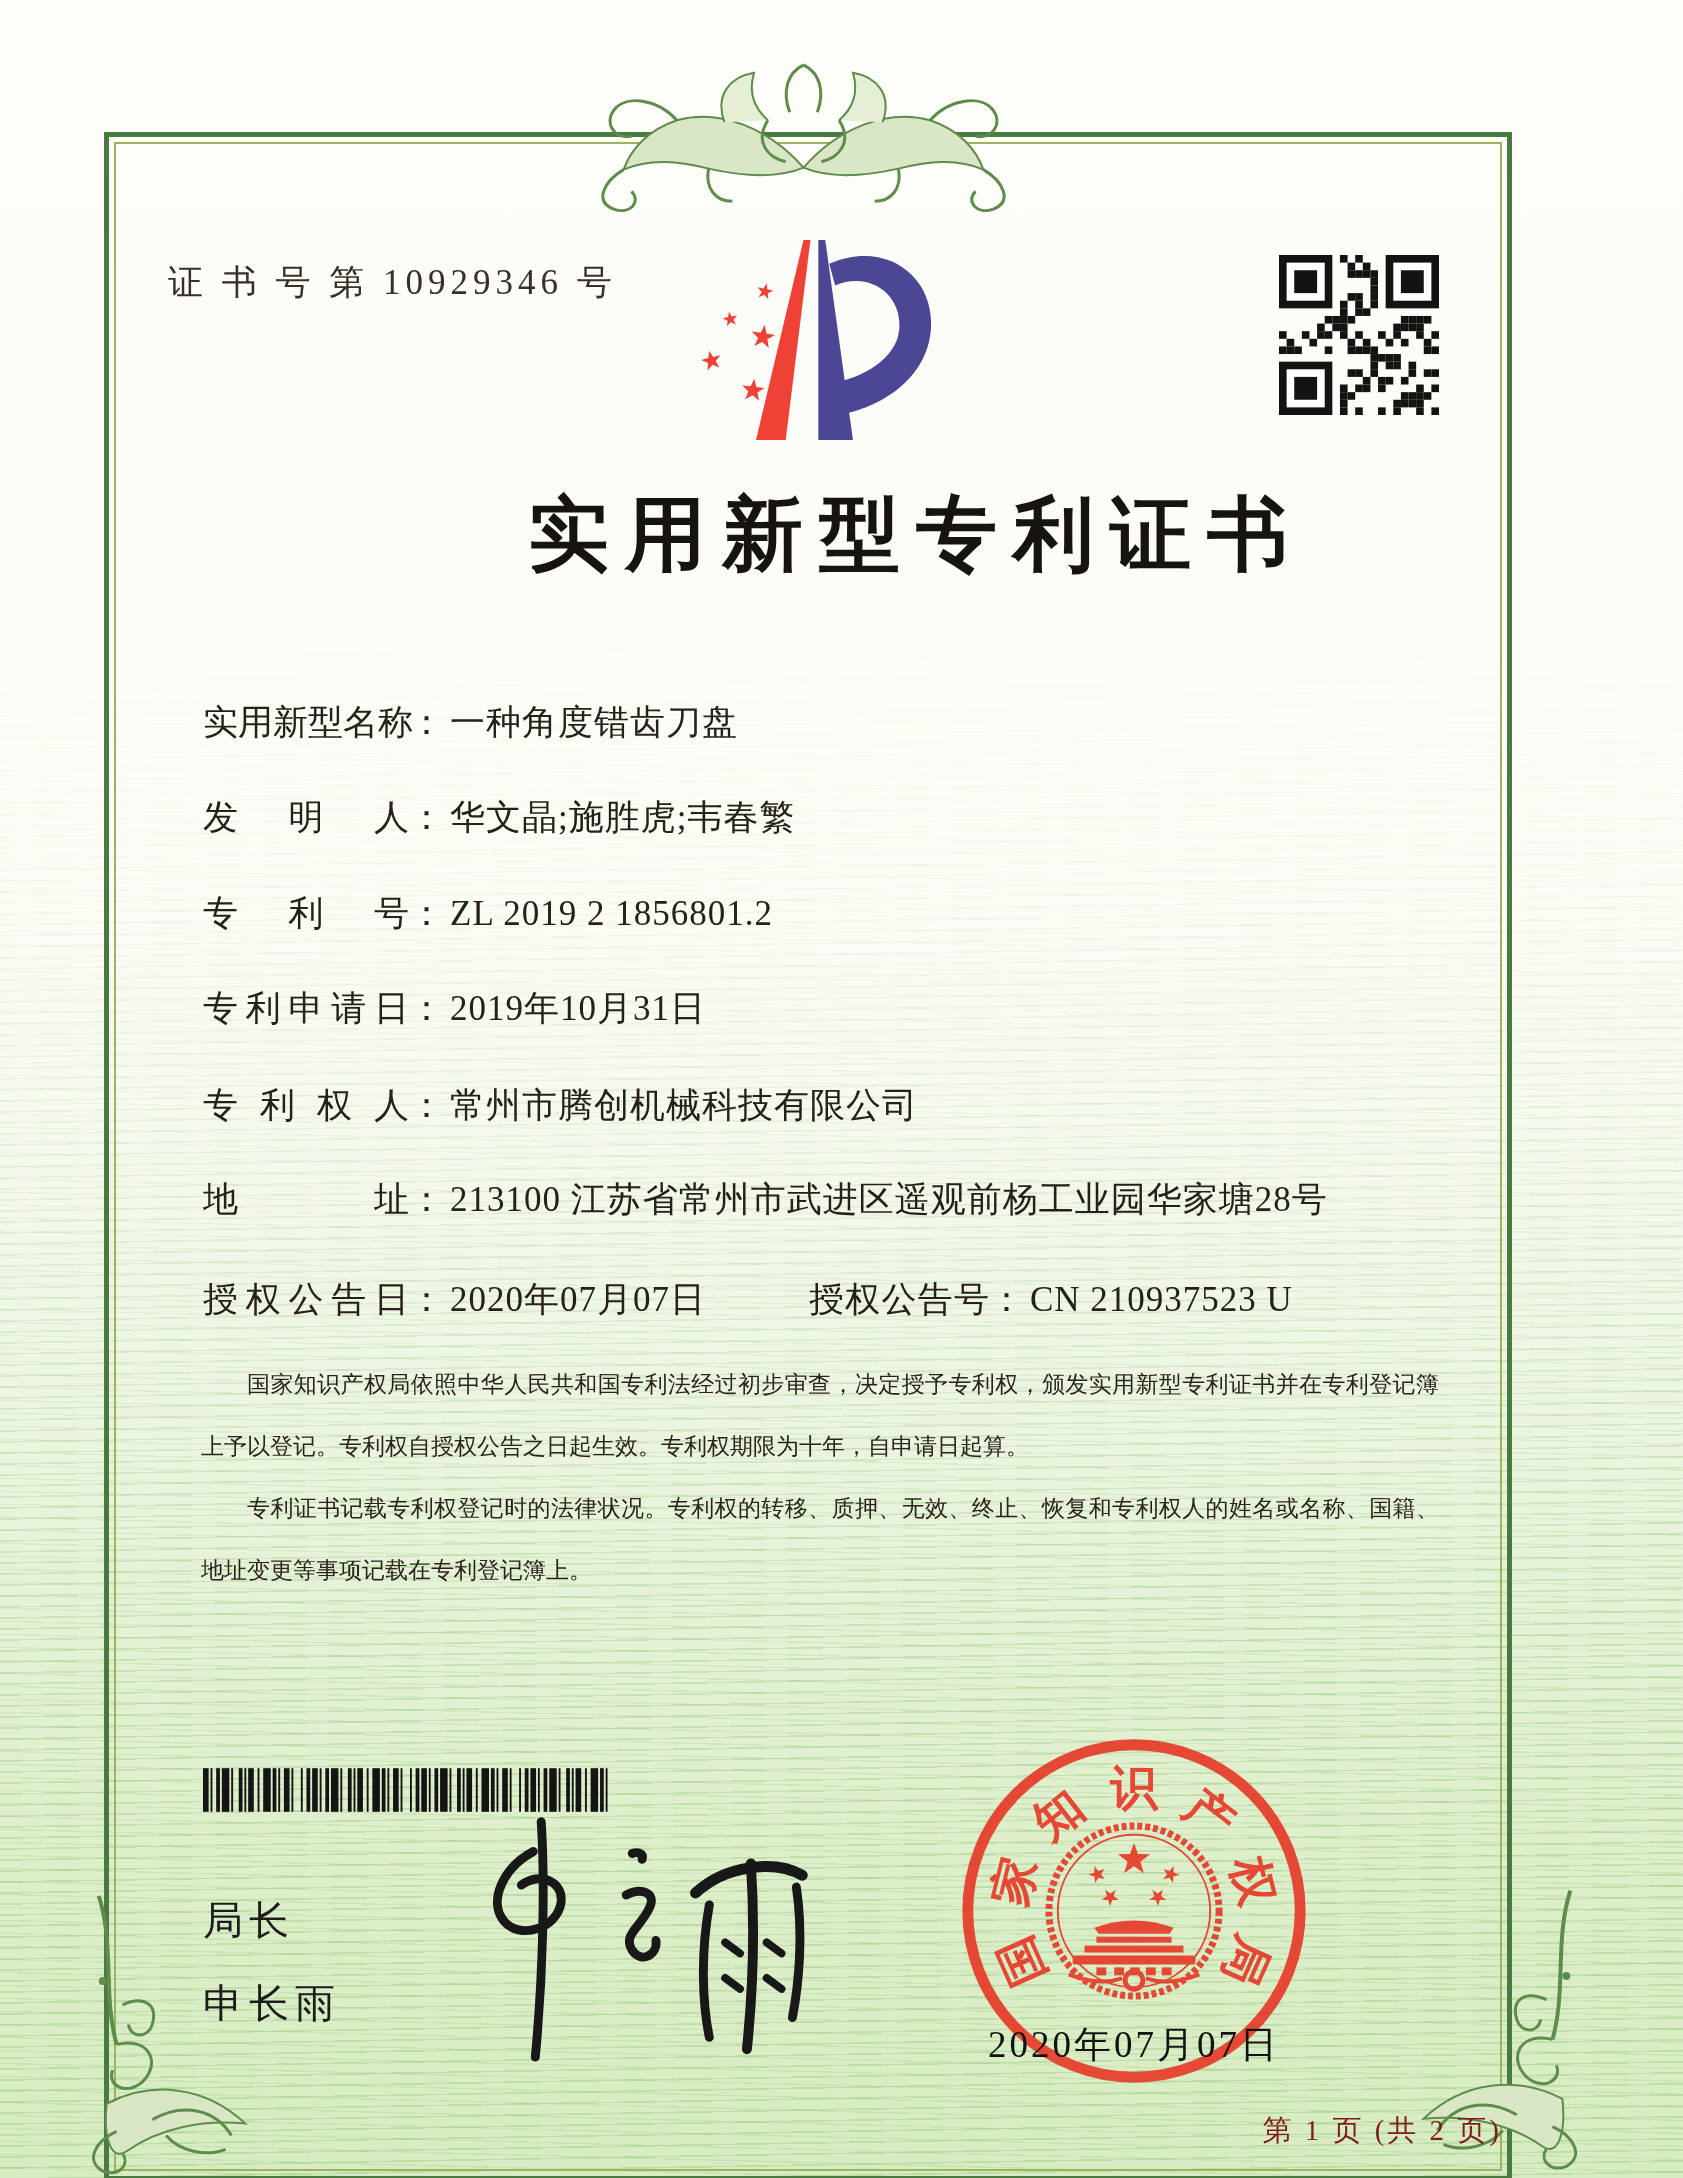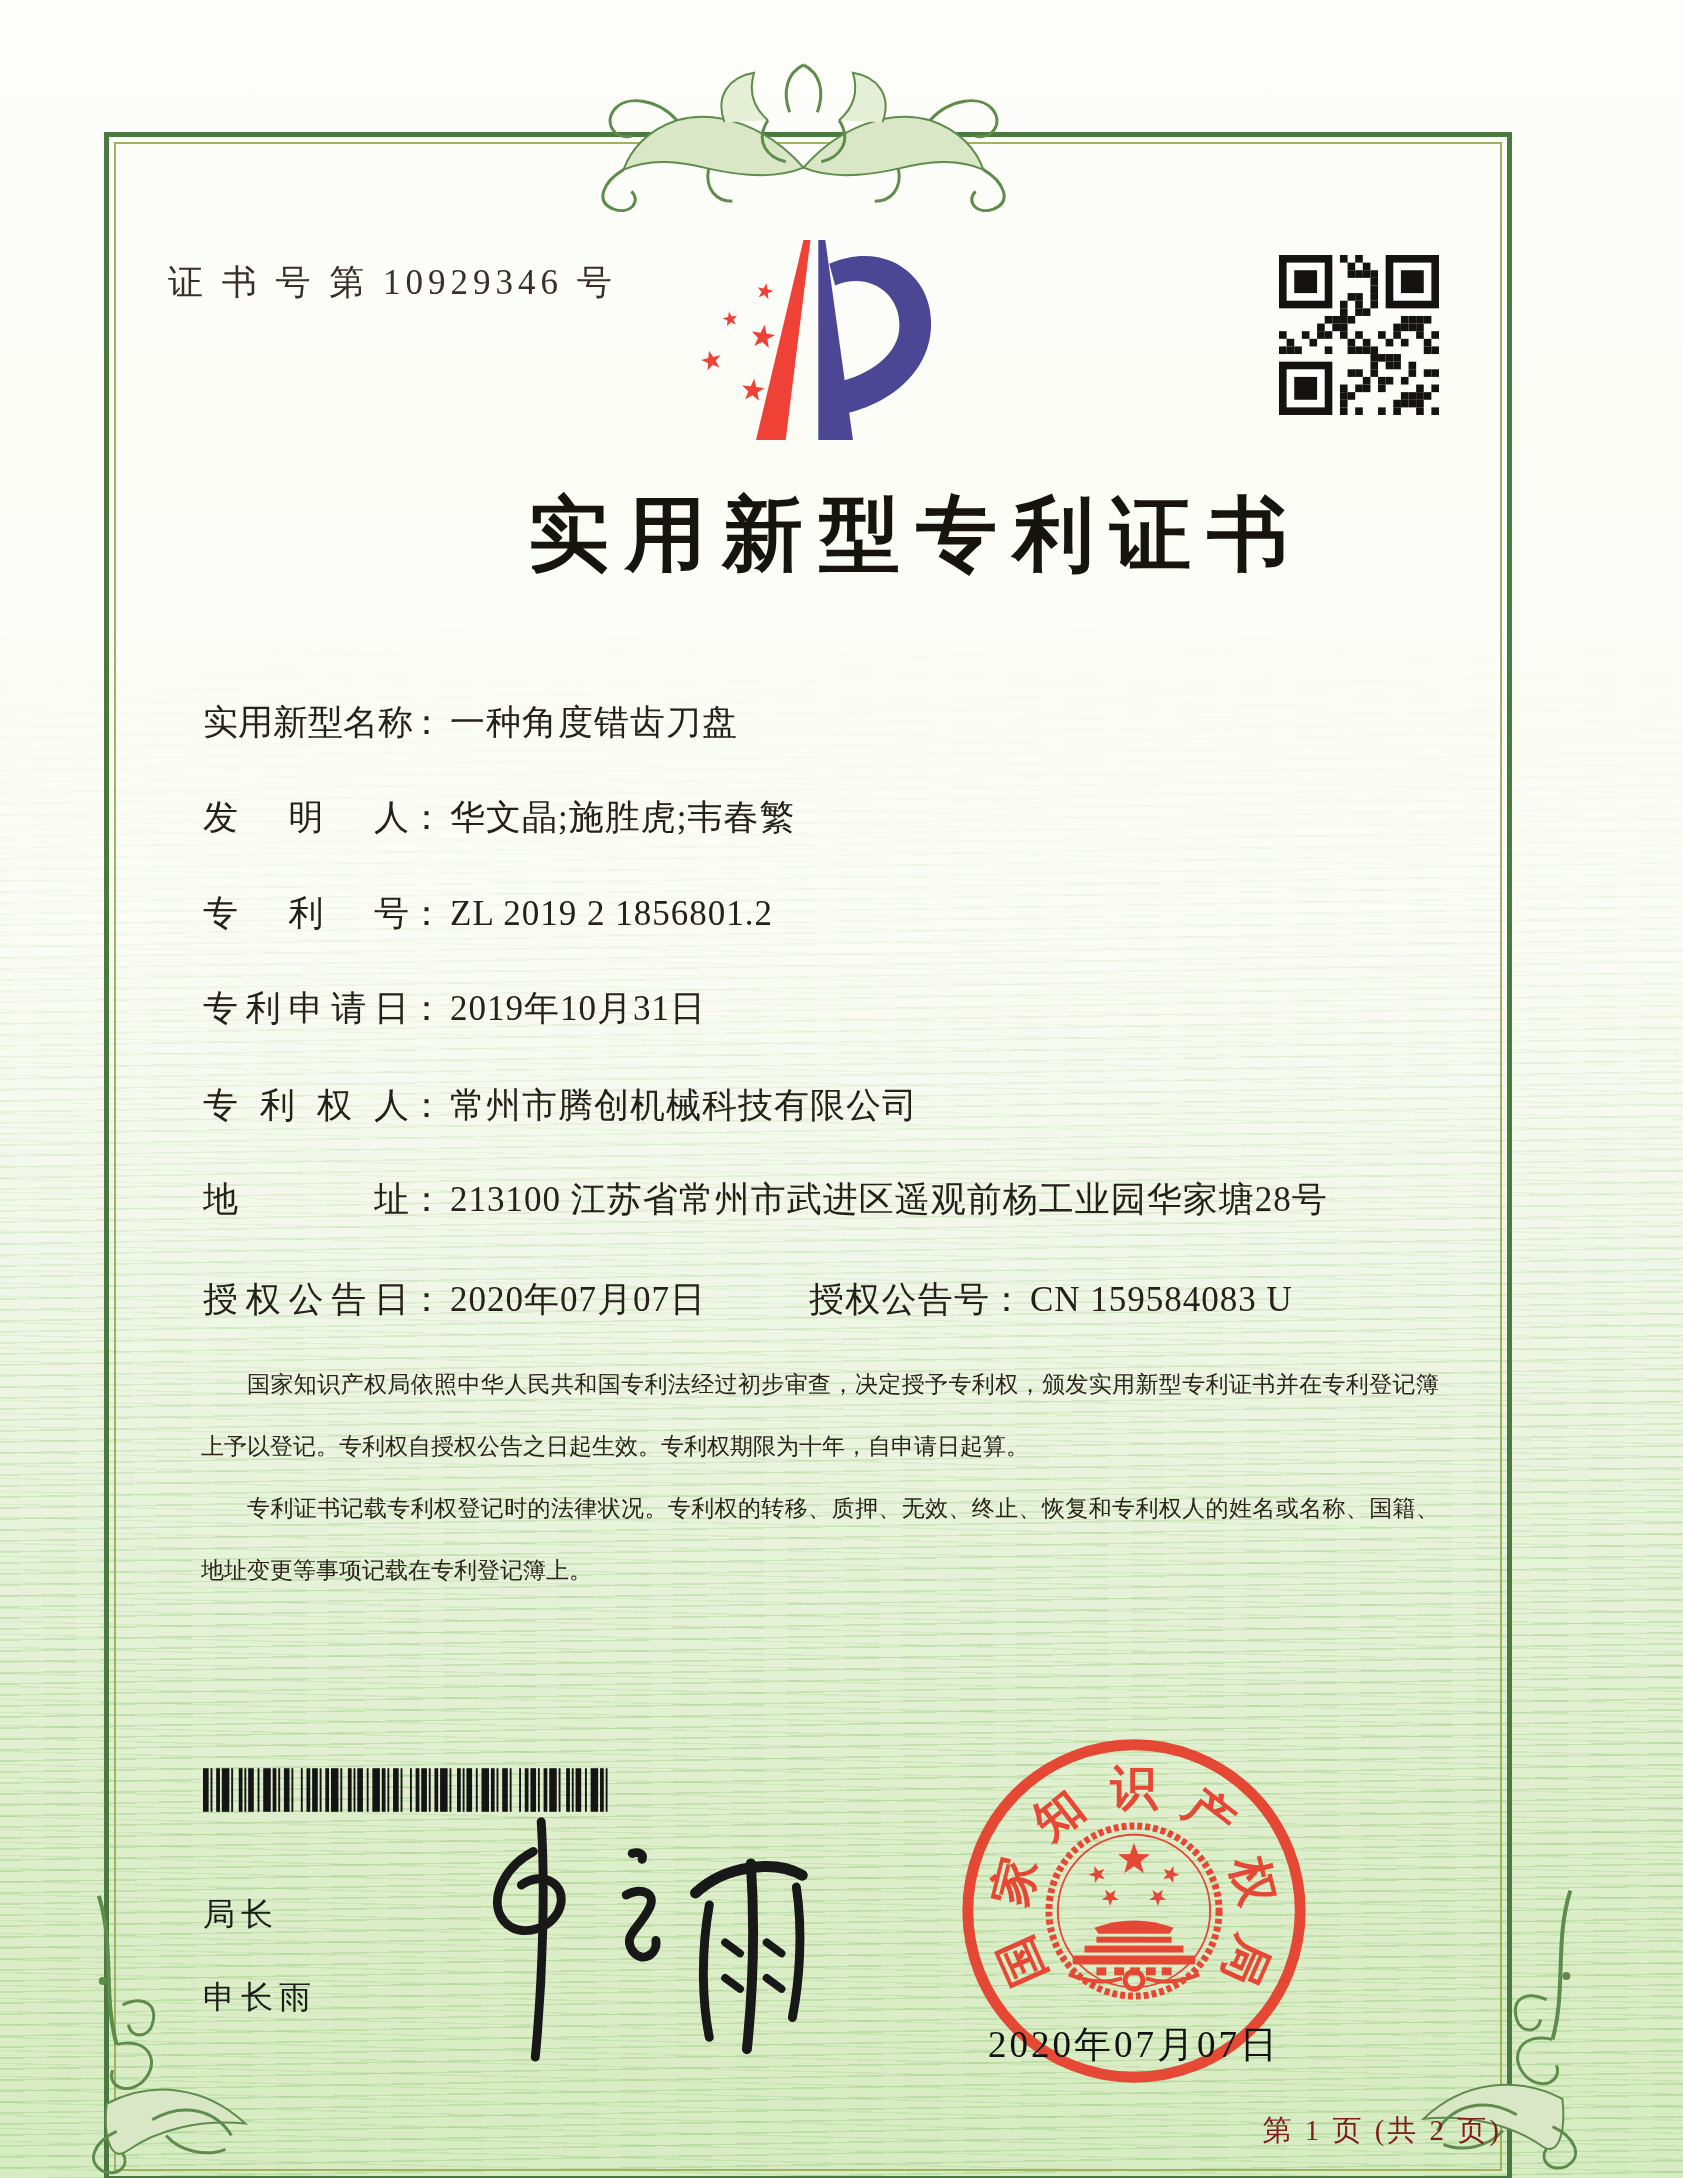--- a/index.html
+++ b/index.html
@@ -21,21 +21,21 @@
   .title{left:104px;top:481px;width:1608px;text-align:center;font-size:81px;font-weight:700;letter-spacing:16px;padding-left:16px;box-sizing:border-box;color:#17130e;}
   
   .row{left:203px;width:1247px;font-size:35px;color:#26201a;white-space:nowrap;}
   .lab{display:inline-block;width:206px;text-align:justify;text-align-last:justify;vertical-align:bottom;}
   .colon{display:inline-block;margin-right:6px;}
   .val{letter-spacing:1px;}
   .grant2{position:absolute;left:606px;top:0;}
   .grant2 .lab{width:180px;}
   .bodytext{left:201px;top:1354px;width:1238px;font-size:23px;line-height:62px;color:#2a231b;text-align:justify;}
   .bodytext p{margin:0;text-indent:2em;}
-  .signer{left:203px;font-size:32px;font-family:"Liberation Sans","DejaVu Sans",sans-serif;color:#1c1c1c;letter-spacing:6px;}
+  .signer{left:203px;font-size:40px;font-family:"Liberation Sans","DejaVu Sans",sans-serif;color:#1c1c1c;letter-spacing:6px;}
   .sealdate{left:988px;top:2020px;font-size:37px;color:#121212;letter-spacing:3px;z-index:6;}
   .footer{left:104px;top:2111px;width:1398px;text-align:right;font-size:29px;letter-spacing:3px;color:#7f1d1d;}
   svg{display:block;}
   .orn path{vector-effect:non-scaling-stroke;}
 </style>
 </head>
 <body>
 
 <div id="page">
   <div id="tint"></div>
@@ -241,21 +241,21 @@
   </div>
   <div class="abs row" style="top:1082px;">
     <span class="lab">专利权人</span><span class="colon">：</span><span class="val">常州市腾创机械科技有限公司</span>
   </div>
   <div class="abs row" style="top:1176px;">
     <span class="lab">地址</span><span class="colon">：</span><span class="val">213100 江苏省常州市武进区遥观前杨工业园华家塘28号</span>
   </div>
   <div class="abs row" style="top:1276px;">
     <span class="lab">授权公告日</span><span class="colon">：</span><span class="val">2020年07月07日</span>
     <span class="grant2">
-      <span class="lab">授权公告号</span><span class="colon">：</span><span class="val">CN 159584083 U</span>
+      <span class="lab">授权公告号</span><span class="colon">：</span><span class="val">CN 210937523 U</span>
     </span>
   </div>
 
   <div class="abs bodytext">
     <p>国家知识产权局依照中华人民共和国专利法经过初步审查，决定授予专利权，颁发实用新型专利证书并在专利登记簿上予以登记。专利权自授权公告之日起生效。专利权期限为十年，自申请日起算。</p>
     <p>专利证书记载专利权登记时的法律状况。专利权的转移、质押、无效、终止、恢复和专利权人的姓名或名称、国籍、地址变更等事项记载在专利登记簿上。</p>
   </div>
 
   <svg class="abs" id="barcode" style="left:203px;top:1768px;" width="410" height="44" viewBox="0 0 414 44">
       <rect x="0" y="0" width="5.699999999999999" height="44" fill="#141414"></rect>

